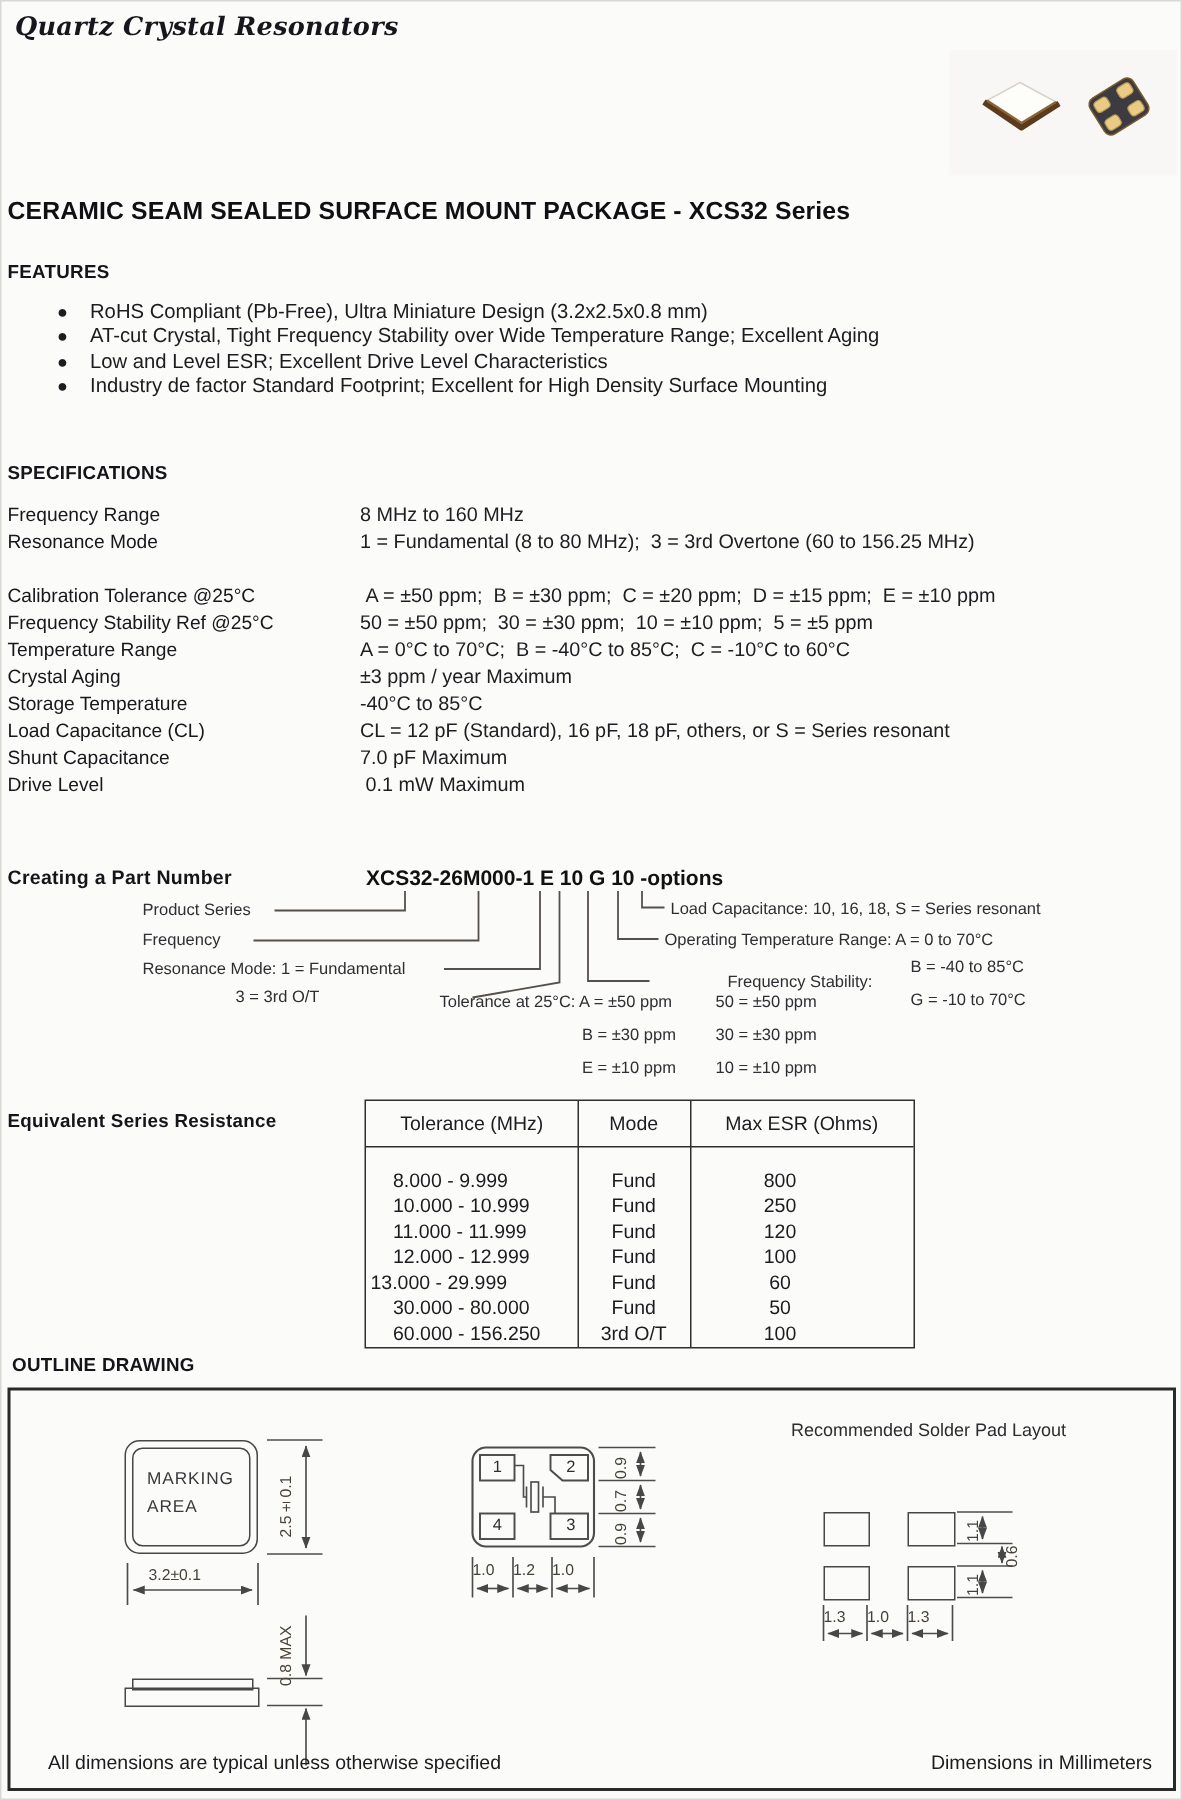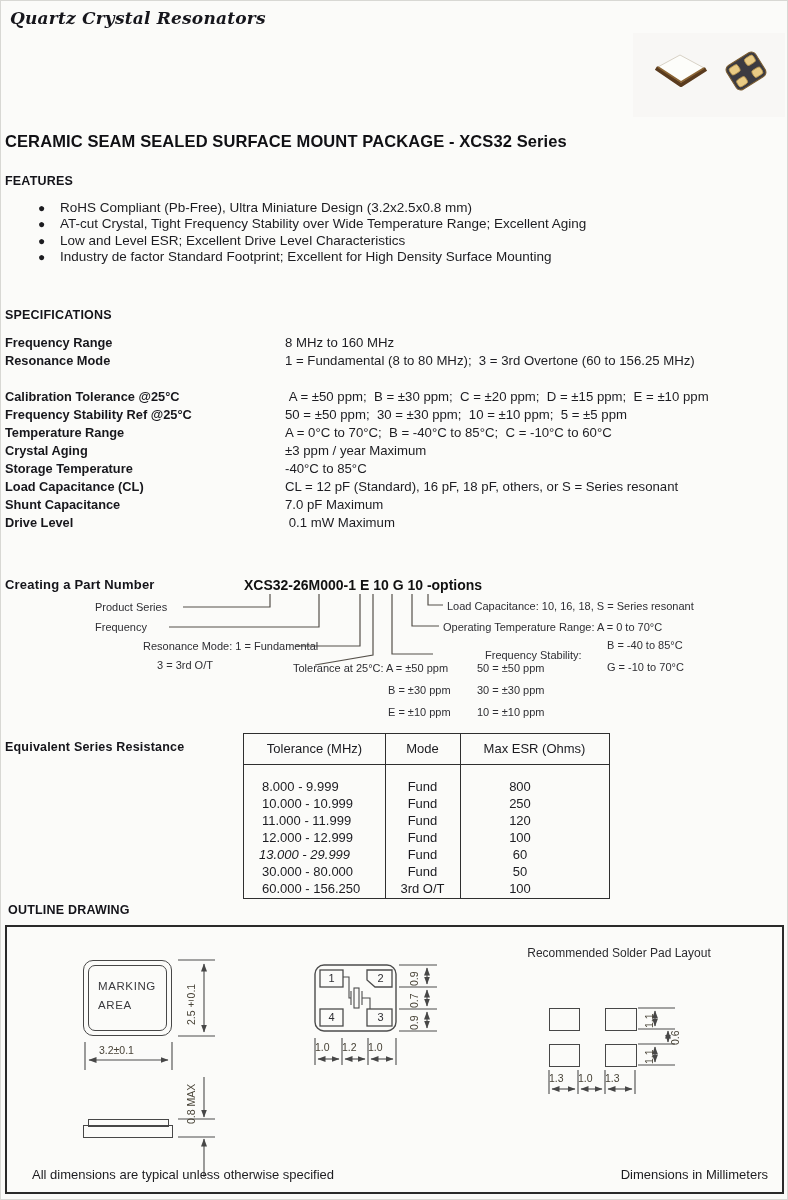--- a/index.html
+++ b/index.html
@@ -11,21 +11,21 @@
          font-size:17px;color:#16161c;letter-spacing:.2px;}
   #doc-title{left:5px;top:132px;font-size:16.5px;font-weight:bold;letter-spacing:.1px;color:#101014;}
   .sec-head{font-size:12.5px;font-weight:bold;color:#14141a;letter-spacing:.2px;}
   
   #features-list{left:38px;top:200px;width:720px;}
   .feat{display:flex;font-size:13.5px;line-height:16.4px;color:#1c1c20;}
   .feat .dot{width:22px;text-align:left;font-size:12px;}
   
   #spec-rows{left:5px;top:334px;width:778px;}
   .spec-row{display:flex;line-height:18px;}
-  .spec-row .lbl{width:280px;font-weight:bold;font-size:12.8px;color:#17171c;}
+  .spec-row .lbl{width:235px;font-weight:normal;font-size:12.8px;color:#17171c;}
   .spec-row .val{font-size:13.2px;white-space:pre-wrap;color:#1d1d22;}
   .gap-top{margin-top:18px;}
   
   #pn{left:0;top:575px;width:788px;height:150px;}
   .pn-lab{position:absolute;font-size:11px;color:#2e2e33;white-space:nowrap;}
   #pn-code{position:absolute;left:244px;top:2px;font-size:14px;font-weight:bold;color:#111;}
   #pn-code .sfx{font-weight:bold;}
   
   #esr-table{left:243px;top:733px;width:365px;height:164px;border:1.6px solid #2f2f2f;background:transparent;}
   .colline{position:absolute;top:0;bottom:0;width:0;border-left:1.4px solid #2f2f2f;}
@@ -148,21 +148,21 @@
         <path d="M360,19 V71 H296"></path>
         <path d="M373,19 V80 L315,90"></path>
         <path d="M392,19 V79 H433"></path>
         <path d="M412,19 V51 H439"></path>
         <path d="M428,19 V30 H443"></path>
       </g>
     </svg>
 
     <div class="pn-lab" style="left:95px;top:26px;">Product Series</div>
     <div class="pn-lab" style="left:95px;top:46px;">Frequency</div>
-    <div class="pn-lab" style="left:95px;top:65px;margin-left:48px;">Resonance Mode: 1 = Fundamental</div>
+    <div class="pn-lab" style="left:95px;top:65px;">Resonance Mode: 1 = Fundamental</div>
     <div class="pn-lab" style="left:157px;top:84px;">3 = 3rd O/T</div>
     <div class="pn-lab" style="left:293px;top:87px;">Tolerance at 25°C: A = ±50 ppm</div>
     <div class="pn-lab" style="left:388px;top:109px;">B = ±30 ppm</div>
     <div class="pn-lab" style="left:388px;top:131px;">E = ±10 ppm</div>
     <div class="pn-lab" style="left:437px;top:74px;margin-left:48px;">Frequency Stability:</div>
     <div class="pn-lab" style="left:477px;top:87px;">50 = ±50 ppm</div>
     <div class="pn-lab" style="left:477px;top:109px;">30 = ±30 ppm</div>
     <div class="pn-lab" style="left:477px;top:131px;">10 = ±10 ppm</div>
     <div class="pn-lab" style="left:447px;top:25px;">Load Capacitance: 10, 16, 18, S = Series resonant</div>
     <div class="pn-lab" style="left:443px;top:46px;">Operating Temperature Range: A = 0 to 70°C</div>
@@ -176,21 +176,21 @@
     <div class="colline" style="left:216px;"></div>
     <div id="esr-hline"></div>
     <div class="th" style="left:0;width:141px;">Tolerance (MHz)</div>
     <div class="th" style="left:141px;width:75px;">Mode</div>
     <div class="th" style="left:216px;width:149px;">Max ESR (Ohms)</div>
 
     <div class="cell" style="left:18px;top:44px;">8.000 - 9.999</div>
     <div class="cell" style="left:18px;top:61px;">10.000 - 10.999</div>
     <div class="cell" style="left:18px;top:78px;">11.000 - 11.999</div>
     <div class="cell" style="left:18px;top:95px;">12.000 - 12.999</div>
-    <div class="cell" style="left:15px;top:112px;font-style:italic;">13.000 - 29.999</div>
+    <div class="cell" style="left:3px;top:112px;">13.000 - 29.999</div>
     <div class="cell" style="left:18px;top:129px;">30.000 - 80.000</div>
     <div class="cell" style="left:18px;top:146px;">60.000 - 156.250</div>
 
     <div class="cell" style="left:141px;width:75px;text-align:center;top:44px;">Fund</div>
     <div class="cell" style="left:141px;width:75px;text-align:center;top:61px;">Fund</div>
     <div class="cell" style="left:141px;width:75px;text-align:center;top:78px;">Fund</div>
     <div class="cell" style="left:141px;width:75px;text-align:center;top:95px;">Fund</div>
     <div class="cell" style="left:141px;width:75px;text-align:center;top:112px;">Fund</div>
     <div class="cell" style="left:141px;width:75px;text-align:center;top:129px;">Fund</div>
     <div class="cell" style="left:141px;width:75px;text-align:center;top:146px;">3rd O/T</div>

